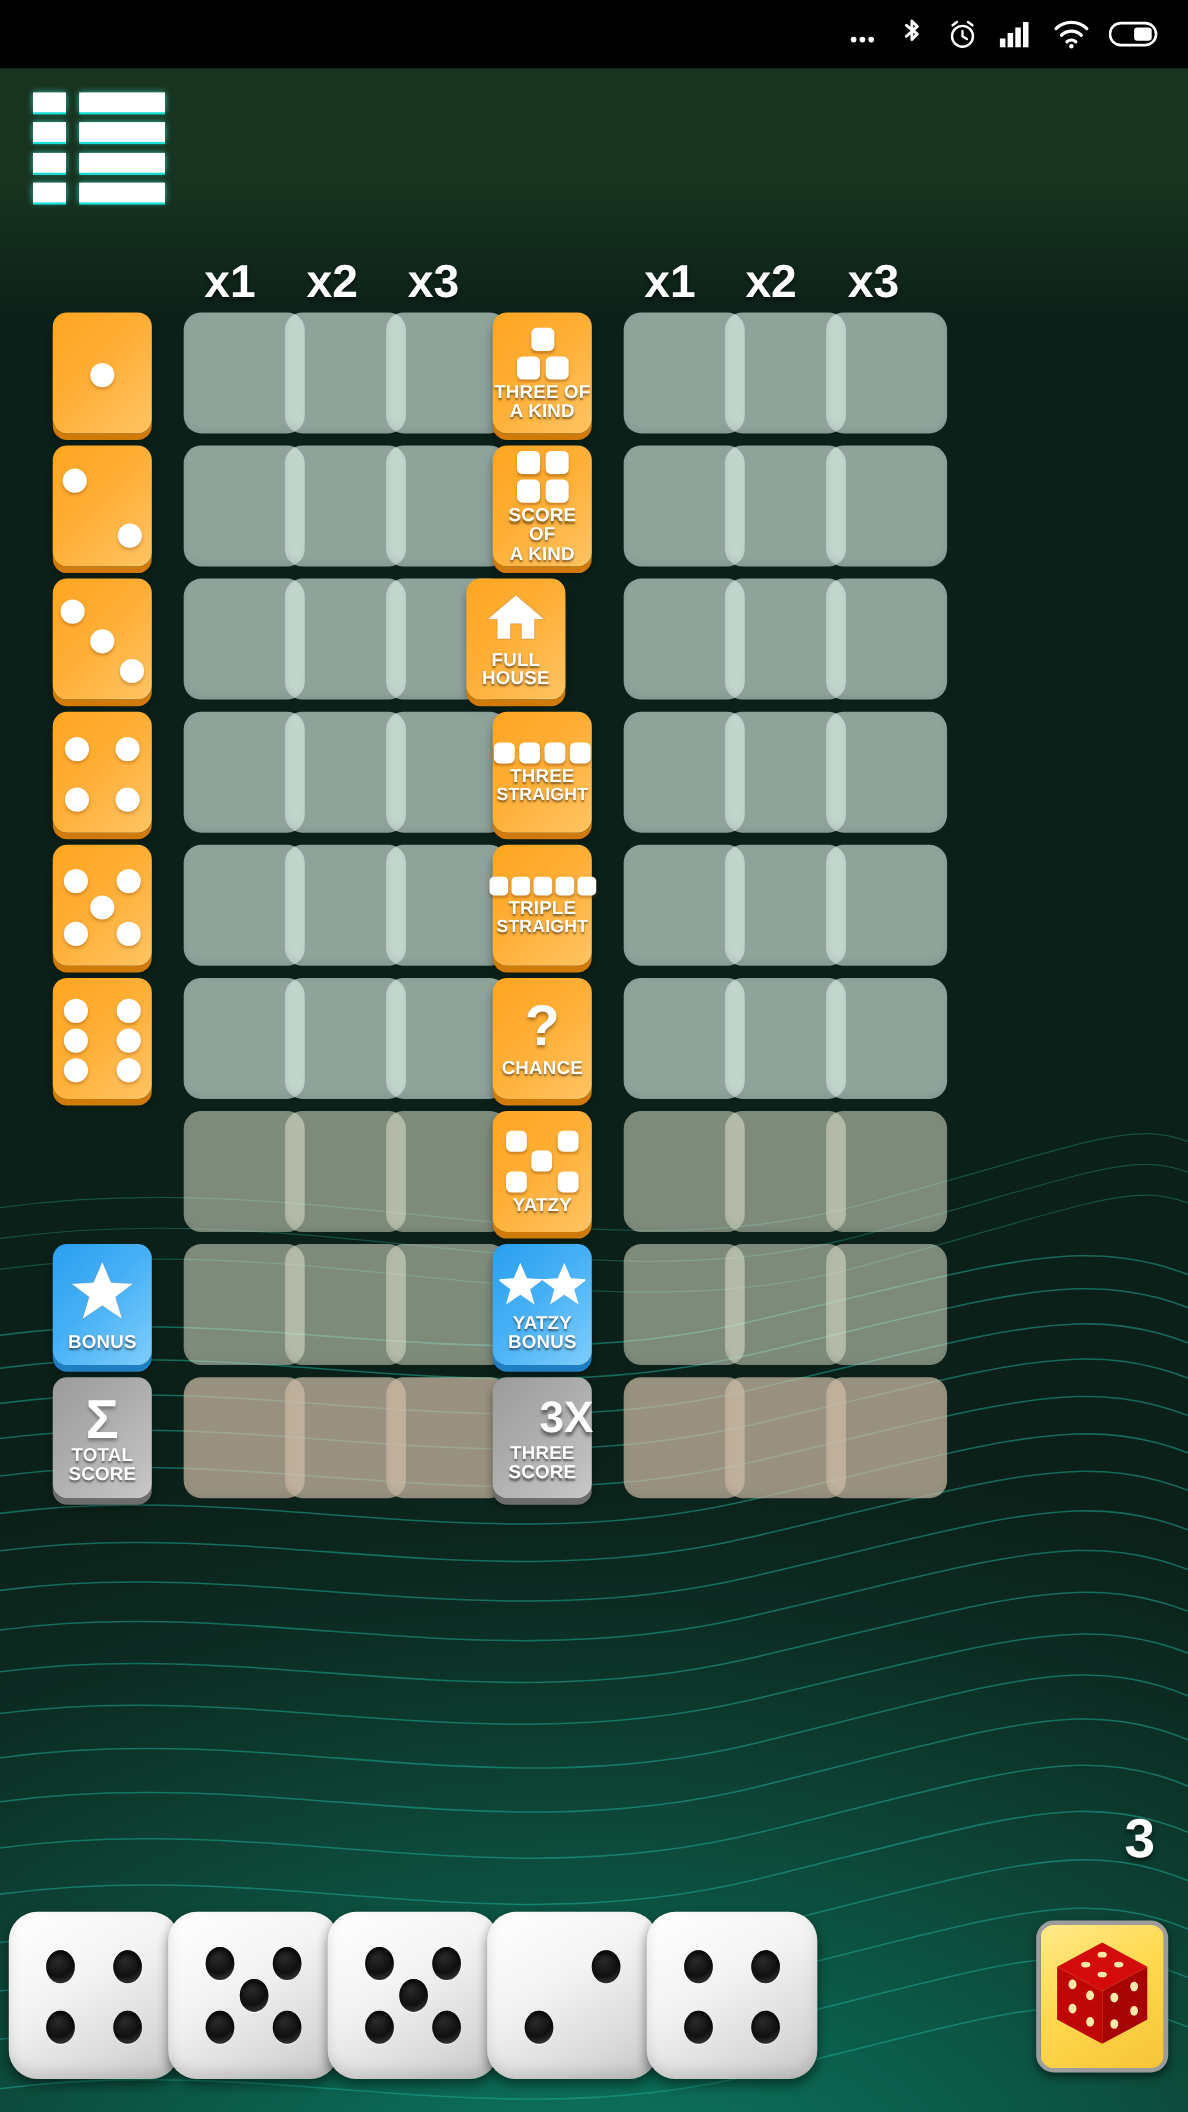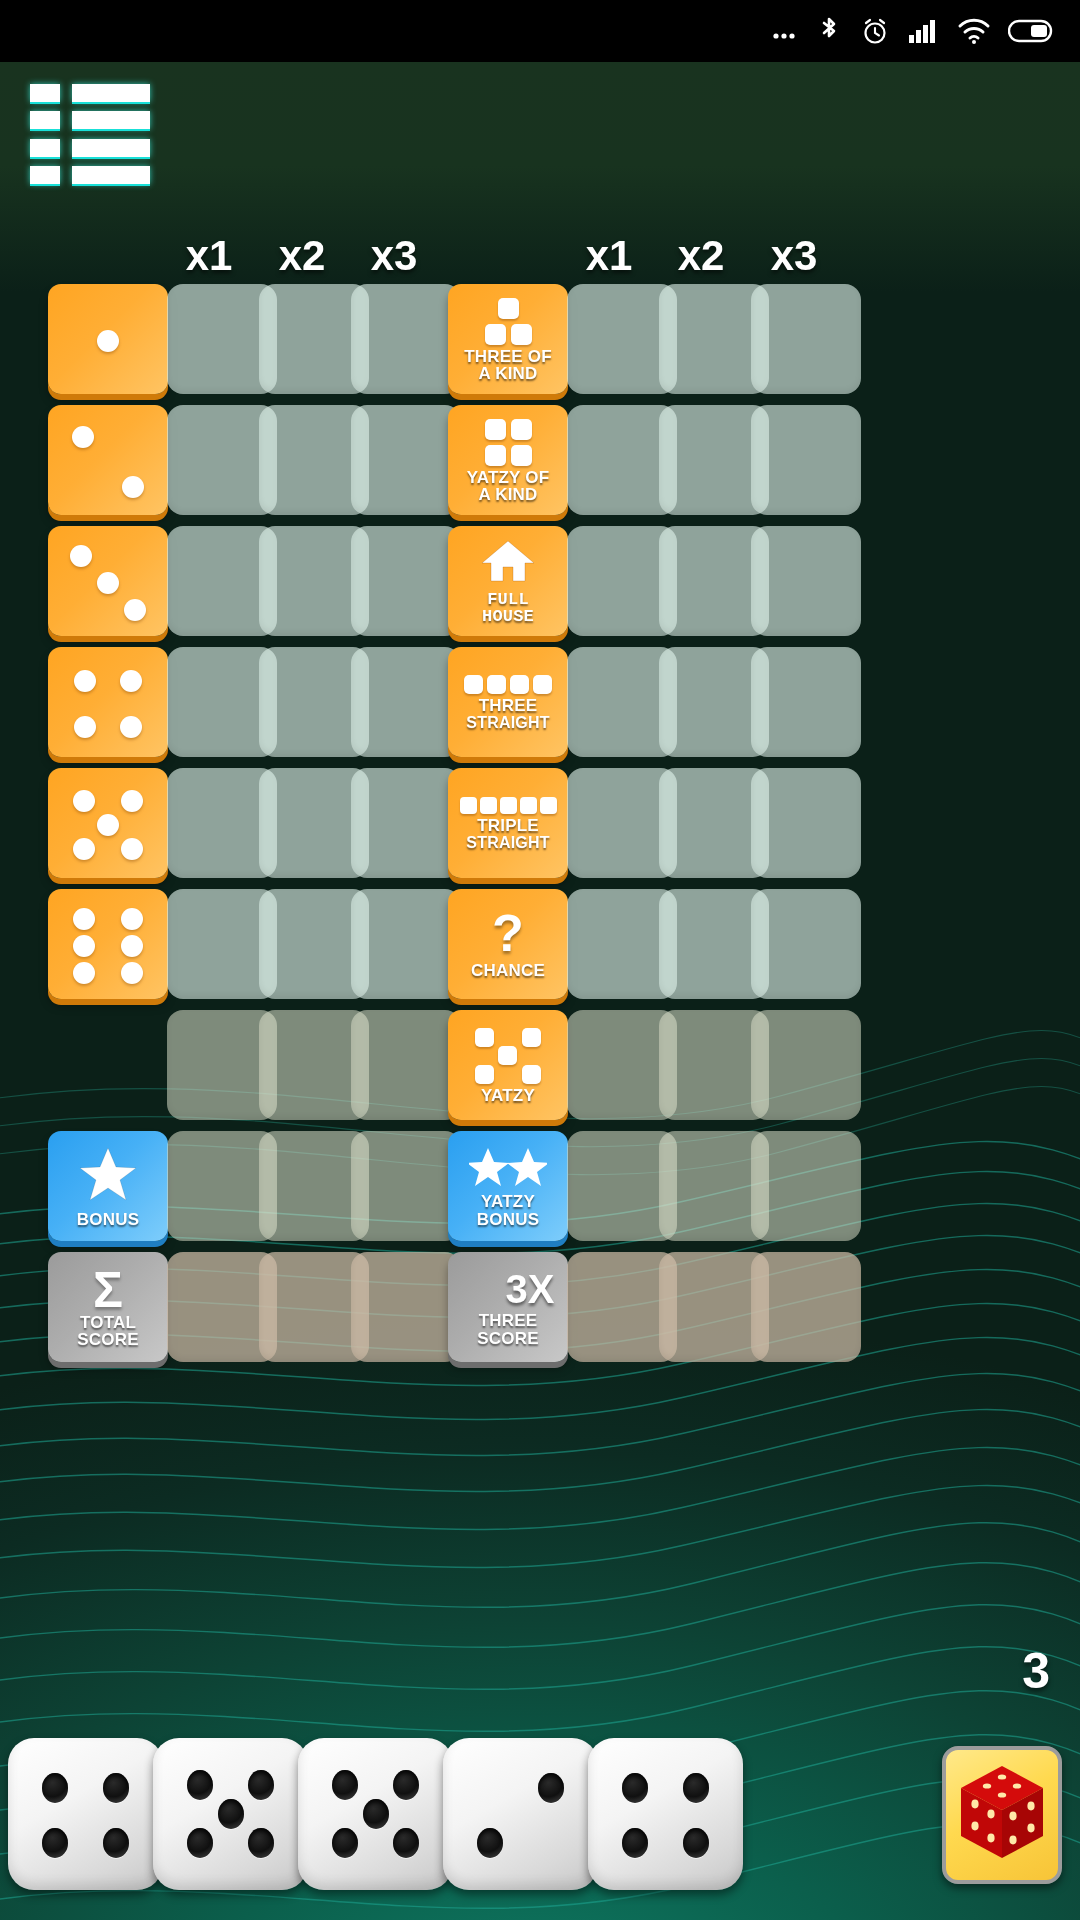--- a/index.html
+++ b/index.html
@@ -73,21 +73,21 @@
     background:rgba(224,243,236,.62);
     box-shadow:inset 0 -3px 6px rgba(0,0,0,.07);
   }
   .empty.dim{ background:rgba(222,228,205,.55); }
   .empty.dim2{ background:rgba(206,189,168,.72); }
 
   
   .tile{
     border-radius:13px; color:#fff; text-align:center;
     display:flex; flex-direction:column; align-items:center; justify-content:center;
-    position:absolute; width:120px; height:110px;
+    position:absolute; width:90px; height:110px;
     padding-top:2px;
   }
   .tile .lbl{
     font-size:17px; font-weight:bold; line-height:1.02;
     text-shadow:0 2px 2px rgba(0,0,0,.55); letter-spacing:.2px;
   }
   .tile .lbl.small{ font-size:16px; }
 
   .t-orange{
     background:linear-gradient(135deg,#ffa522 0%,#ffae35 45%,#ffc463 100%);
@@ -296,40 +296,40 @@
         <div class="ico">
           <div class="sqrow" style="margin-bottom:5px;">
               <div class="sq"></div>
               <div class="sq"></div>
             </div>
           <div class="sqrow">
               <div class="sq"></div>
               <div class="sq"></div>
             </div>
         </div>
-        <div class="lbl">YATZY OF</div>
+        <div class="lbl">SCORE OF</div>
         <div class="lbl">A KIND</div>
       </div>
       <div class="cell empty" style="left:567px;"></div>
       <div class="cell empty" style="left:659px;"></div>
       <div class="cell empty" style="left:751px;"></div>
     </div>
 
     <div class="row">
       <div class="tile t-orange" style="left:48px;">
         <div class="dieface">
           <div class="pip" style="left:17px; top:17px;"></div>
           <div class="pip" style="left:44px; top:44px;"></div>
           <div class="pip" style="left:71px; top:71px;"></div>
         </div>
       </div>
       <div class="cell empty" style="left:167px;"></div>
       <div class="cell empty" style="left:259px;"></div>
       <div class="cell empty" style="left:351px;"></div>
-      <div class="tile t-orange" style="left:448px;font-family:Liberation Mono, monospace;">
+      <div class="tile t-orange" style="left:424px;">
         <div class="ico">
           <svg width="56" height="44" viewBox="0 0 56 44">
             <path d="M28 2 L54 24 L45 24 L45 42 L33 42 L33 28 L23 28 L23 42 L11 42 L11 24 L2 24 Z" fill="#fff" stroke="rgba(150,75,0,.25)" stroke-width="1"></path>
           </svg>
         </div>
         <div class="lbl">FULL</div>
         <div class="lbl">HOUSE</div>
       </div>
       <div class="cell empty" style="left:567px;"></div>
       <div class="cell empty" style="left:659px;"></div>

